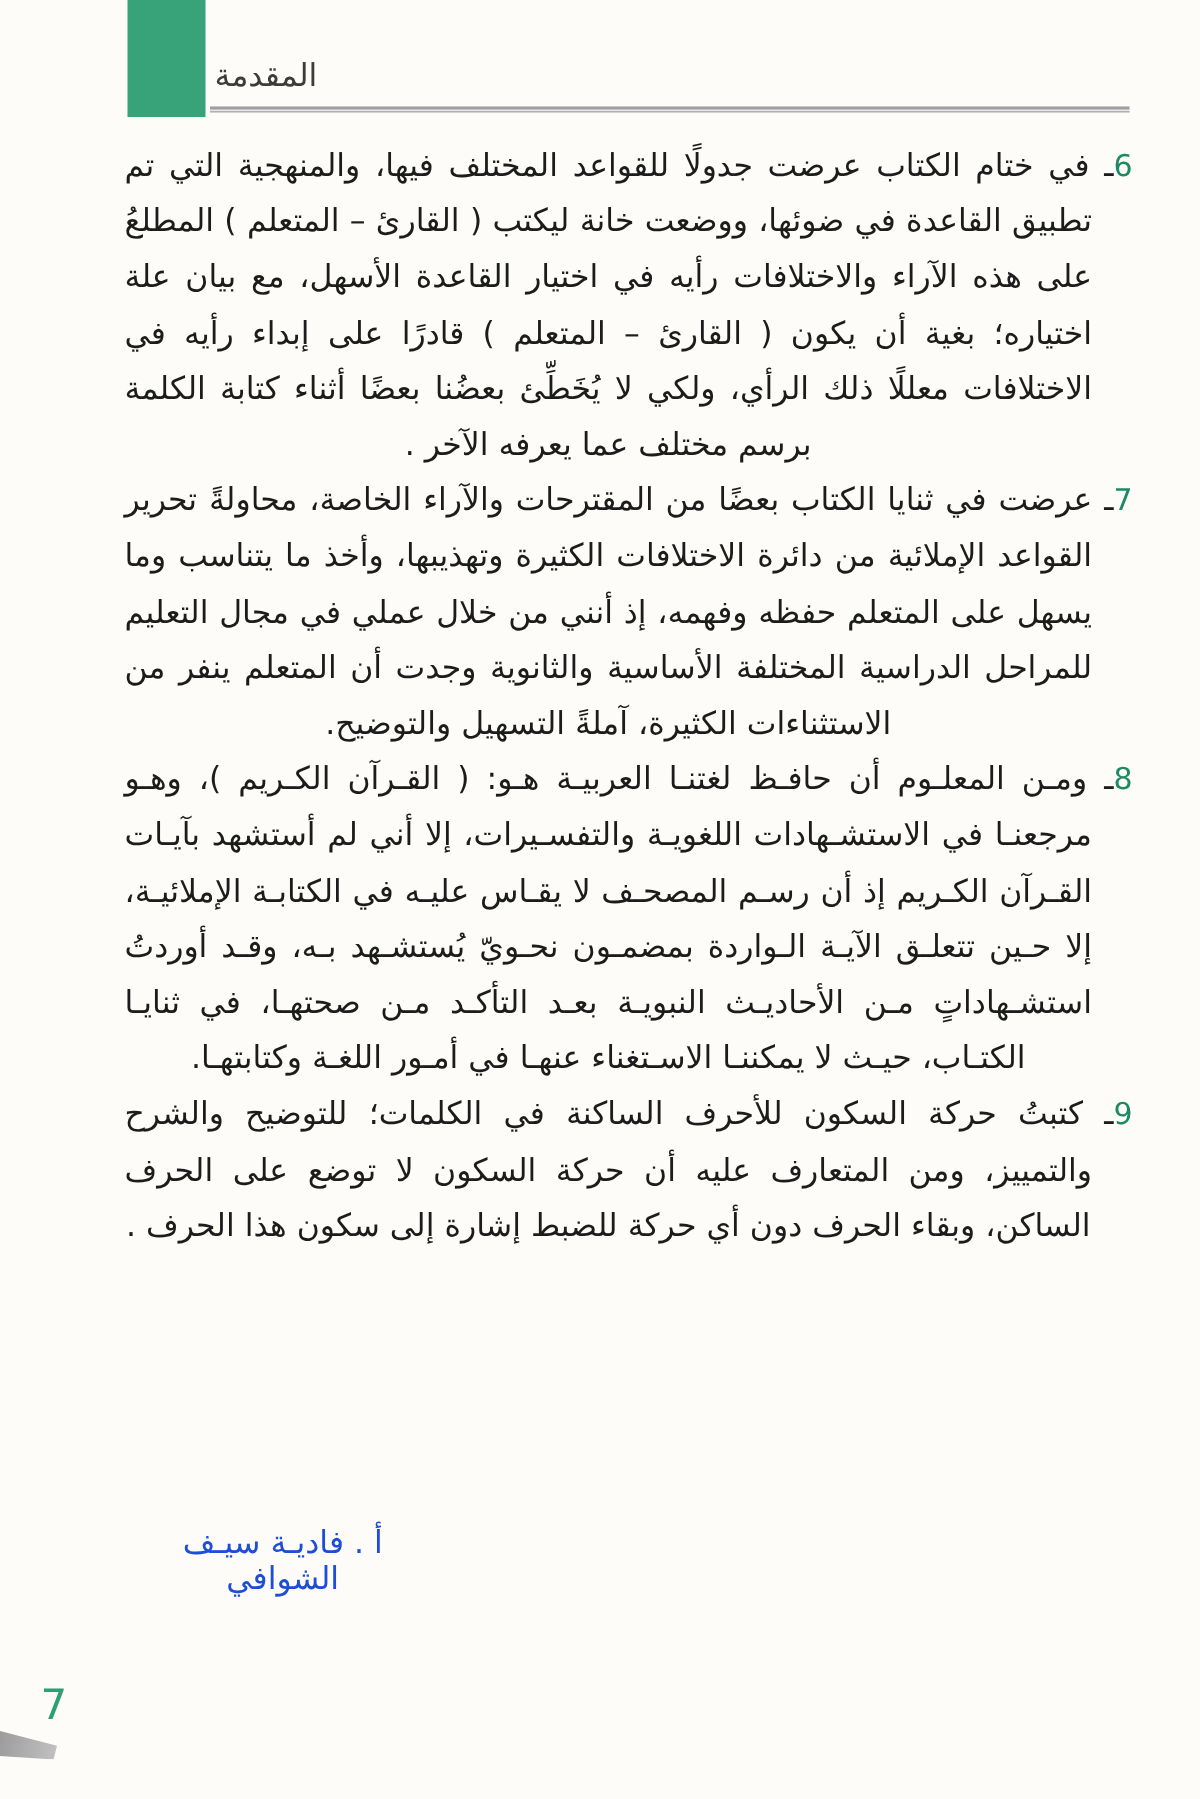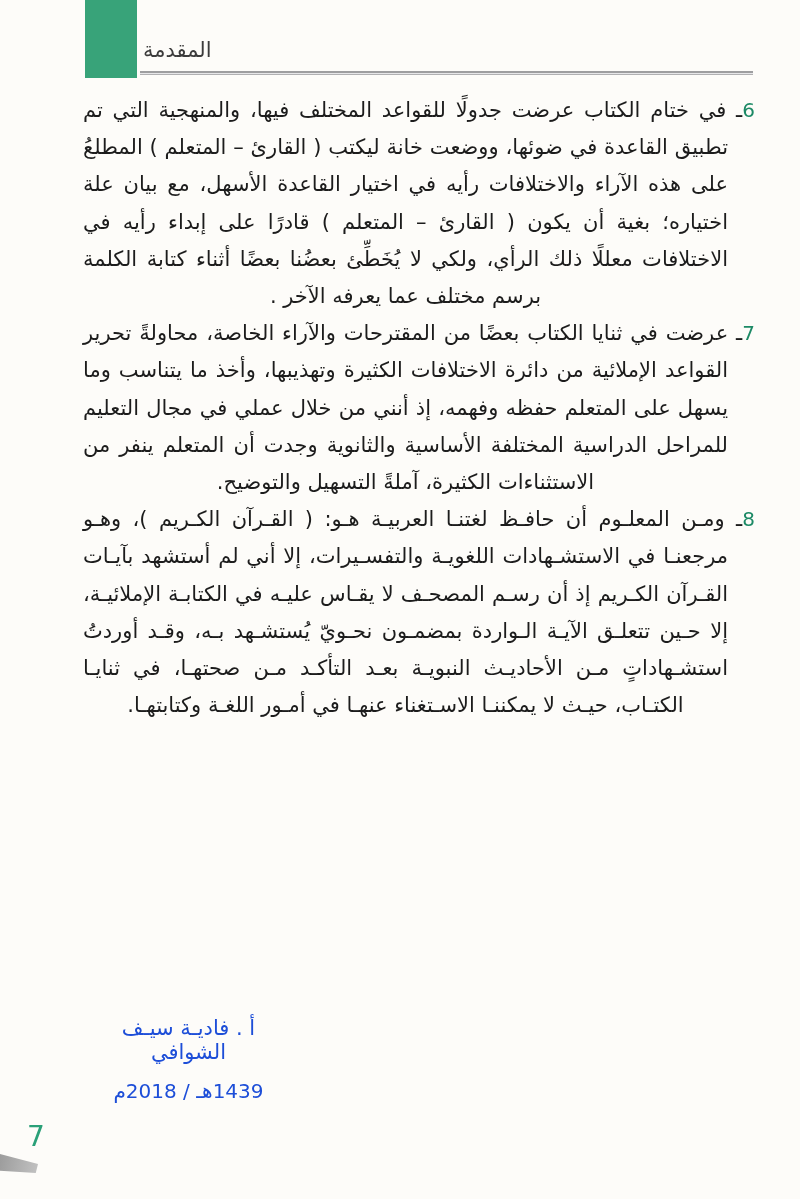--- a/index.html
+++ b/index.html
@@ -117,26 +117,26 @@
 
   <div class="content">
 
 
     <p class="item"><span class="num">6</span><span class="sep">ـ</span> <span>في ختام الكتاب عرضت جدولًا للقواعد المختلف فيها، والمنهجية التي تم تطبيق القاعدة في ضوئها، ووضعت خانة ليكتب ( القارئ – المتعلم ) المطلعُ على هذه الآراء والاختلافات رأيه في اختيار القاعدة الأسهل، مع بيان علة اختياره؛ بغية أن يكون ( القارئ – المتعلم ) قادرًا على إبداء رأيه في الاختلافات معللًا ذلك الرأي، ولكي لا يُخَطِّئ بعضُنا بعضًا أثناء كتابة الكلمة برسم مختلف عما يعرفه الآخر .</span></p>
 
     <p class="item"><span class="num">7</span><span class="sep">ـ</span> <span>عرضت في ثنايا الكتاب بعضًا من المقترحات والآراء الخاصة، محاولةً تحرير القواعد الإملائية من دائرة الاختلافات الكثيرة وتهذيبها، وأخذ ما يتناسب وما يسهل على المتعلم حفظه وفهمه، إذ أنني من خلال عملي في مجال التعليم للمراحل الدراسية المختلفة الأساسية والثانوية وجدت أن المتعلم ينفر من الاستثناءات الكثيرة، آملةً التسهيل والتوضيح.</span></p>
 
     <p class="item"><span class="num">8</span><span class="sep">ـ</span> <span>ومـن المعلـوم أن حافـظ لغتنـا العربيـة هـو: ( القـرآن الكـريم )، وهـو مرجعنـا في الاستشـهادات اللغويـة والتفسـيرات، إلا أني لم أستشهد بآيـات القـرآن الكـريم إذ أن رسـم المصحـف لا يقـاس عليـه في الكتابـة الإملائيـة، إلا حـين تتعلـق الآيـة الـواردة بمضمـون نحـويّ يُستشـهد بـه، وقـد أوردتُ استشـهاداتٍ مـن الأحاديـث النبويـة بعـد التأكـد مـن صحتهـا، في ثنايـا الكتـاب، حيـث لا يمكننـا الاسـتغناء عنهـا في أمـور اللغـة وكتابتهـا.</span></p>
 
+    <p class="item"><span class="num">9</span><span class="sep">ـ</span> <span>كتبتُ حركة السكون للأحرف الساكنة في الكلمات؛ للتوضيح والشرح والتمييز، ومن المتعارف عليه أن حركة السكون لا توضع على الحرف الساكن، وبقاء الحرف دون أي حركة للضبط إشارة إلى سكون هذا الحرف .</span></p>
 
 
   </div>
 
 
   <div class="signature">
     <div class="sig-name">أ . فاديـة سيـف الشوافي</div>
-    <div class="sig-date">1439هـ / 2018م</div>
   </div>
 
   <div class="page-number">7</div>
   <div class="corner-mark"></div>
 
 </div>
 
 </body></html>

